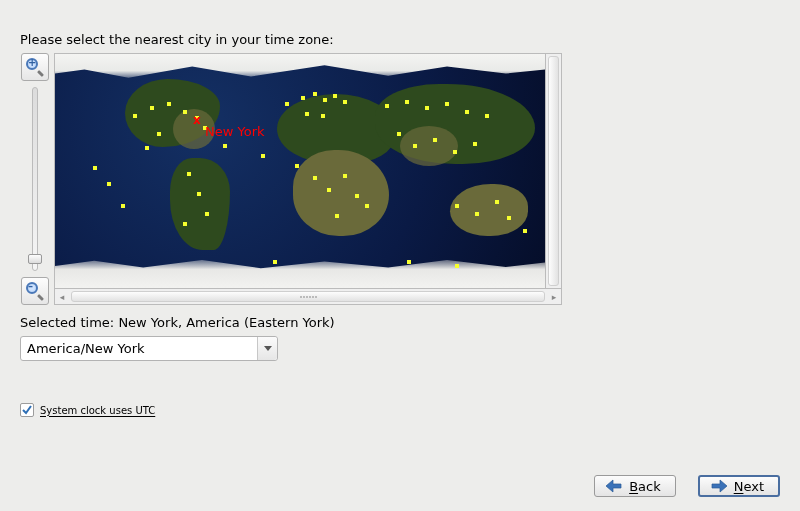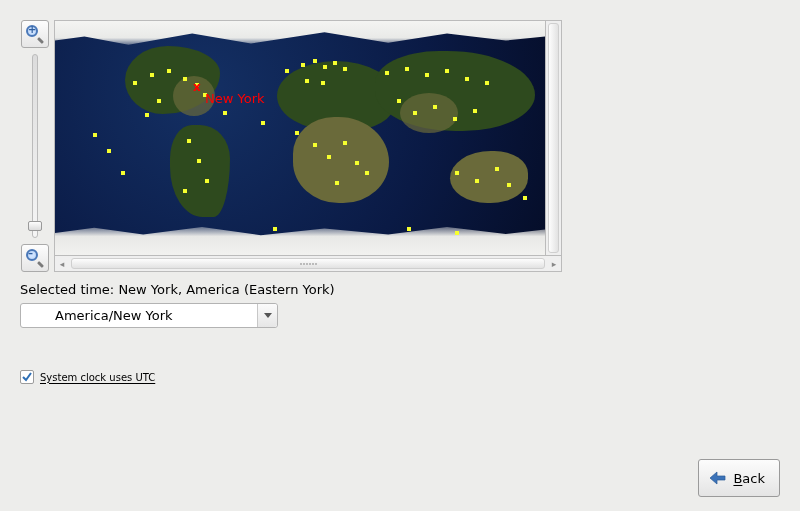--- a/index.html
+++ b/index.html
@@ -123,56 +123,57 @@
     display:flex; align-items:center; justify-content:center; gap:1px;
   }
   .hscroll .grip { width:2px; height:2px; background:#bbb; }
   .selected-line { margin: 10px 0 6px 0; font-size:13px; }
   .combo {
     display:flex; align-items:stretch;
     width: 258px; height: 25px;
     border:1px solid #b3b3b3; border-radius:3px;
     background:#fff;
   }
-  .combo .value { flex:1; padding:4px 6px; font-size:13px;margin-left:28px; }
+  .combo .value { flex:1; padding:4px 6px; font-size:13px; }
   .combo .arrow {
     width:20px; border-left:1px solid #c7c7c7;
     background:linear-gradient(#fbfbfb,#e6e6e6);
     display:flex; align-items:center; justify-content:center;
     border-top-right-radius:3px; border-bottom-right-radius:3px;
   }
   .cbrow { margin-top: 42px; display:flex; align-items:center; gap:6px; font-size:10px; }
   .cb {
     width:14px; height:14px; border:1px solid #9c9c9c; background:#fff; border-radius:2px;
     display:flex; align-items:center; justify-content:center;
   }
   .cb svg { width:10px; height:10px; }
   .cblabel { text-decoration: underline; text-decoration-color:#000; text-underline-offset:2px; }
   .footer {
     position:absolute; right:20px; bottom:14px;
     display:flex; gap:22px;
   }
   .btn {
-    height:38px; padding:0 14px 0 10px;
+    height:22px; padding:0 14px 0 10px;
     border:1px solid #9a9a9a; border-radius:3px;
     background:linear-gradient(#fcfcfc,#e4e4e4);
     display:flex; align-items:center; gap:6px;
     font-size:13px; cursor:pointer;justify-content:space-between;
   }
   .btn.primary { border:2px solid #4a6ea0; }
   .btn .ul { text-decoration:underline; text-underline-offset:2px; }
   .icon-mag { position:relative; width:18px; height:18px; }
   .icon-mag .ring { position:absolute; width:12px; height:12px; border:2px solid #4a78b8; border-radius:50%; top:0; left:0; background:radial-gradient(circle,#cfe3ff 40%,#a9c8ef 100%);}
   .icon-mag .handle { position:absolute; width:7px; height:3px; background:#7a7a7a; transform:rotate(45deg); bottom:1px; right:0; border-radius:1px;}
   .icon-mag .sym { position:absolute; top:-1px; left:2px; font-size:10px; font-weight:bold; color:#3060a0; }
 </style>
 </head>
 <body>
 
 <div class="content">
+  <div class="prompt">Please select the nearest city in your time zone:</div>
 
   <div class="map-row">
     <div class="zoom-col">
       <div class="zoom-btn">
         <span class="icon-mag">
           <span class="ring"></span>
             <span class="handle"></span>
             <span class="sym">+</span>
         </span>
       </div>
@@ -303,13 +304,19 @@
   </div>
 </div>
 
 <div class="footer">
   <div class="btn">
     <svg width="18" height="14" viewBox="0 0 18 14">
       <path d="M8 1 L1 7 L8 13 L8 9 L16 9 L16 5 L8 5 Z" fill="#3b72b8" stroke="#2a5a96" stroke-width="0.7"></path>
     </svg>
     <span><span class="ul">B</span><span>ack</span></span>
   </div>
+  <div class="btn primary">
+    <svg width="18" height="14" viewBox="0 0 18 14">
+      <path d="M10 1 L17 7 L10 13 L10 9 L2 9 L2 5 L10 5 Z" fill="#3b72b8" stroke="#2a5a96" stroke-width="0.7"></path>
+    </svg>
+    <span><span class="ul">N</span><span>ext</span></span>
+  </div>
 </div>
 
 </body></html>

